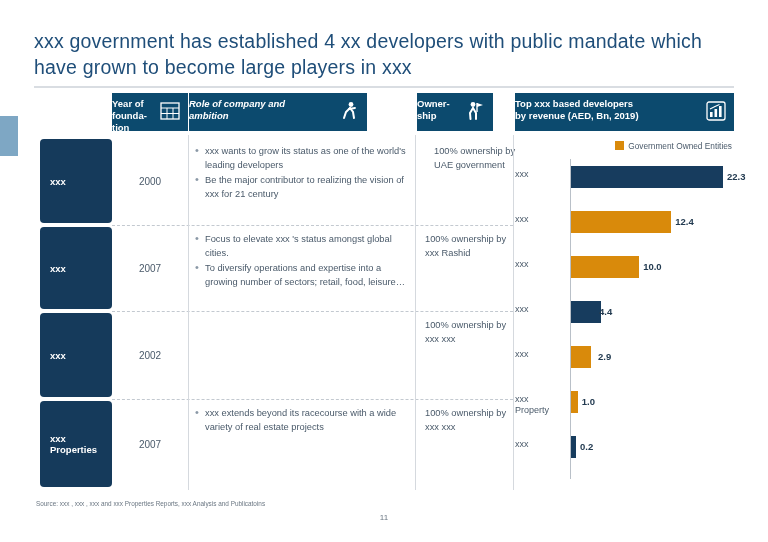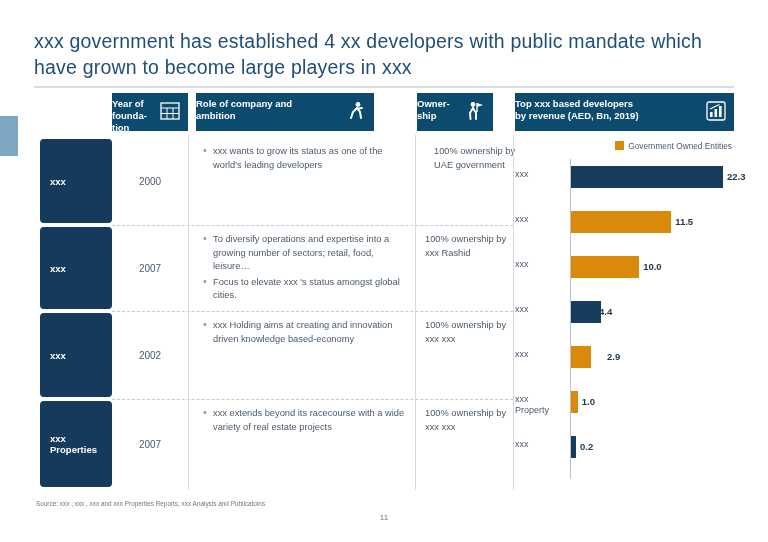--- a/index.html
+++ b/index.html
@@ -63,21 +63,21 @@
   .hdr .hdr-txt { display: block; max-width: calc(100% - 30px); }
   .hdr-icon {
     position: absolute;
     right: 7px;
     top: 7px;
     width: 22px;
     height: 22px;
   }
 
   #hdr-year  { left: 112px; width: 76px; }
-  #hdr-role  { left: 196px; width: 178px; }
+  #hdr-role  { left: 189px; width: 178px; font-style: italic; }
   #hdr-own   { left: 417px; width: 76px; }
   #hdr-top   { left: 515px; width: 219px; }
   .namebox {
     position: absolute;
     left: 40px;
     width: 72px;
     background: #153a5b;
     color: #ffffff;
     font-size: 9.5px;
     font-weight: bold;
@@ -96,21 +96,21 @@
     display: flex;
     align-items: center;
     justify-content: center;
     box-sizing: border-box;
   }
   .rolecell {
     position: absolute;
     left: 190px;
     width: 225px;
     box-sizing: border-box;
-    padding: 6px 8px 0 12px;
+    padding: 6px 8px 0 4px;
     color: #4a5a6a;
     font-size: 9.3px;
     line-height: 13.5px;
   }
   .owncell {
     position: absolute;
     left: 417px;
     width: 96px;
     box-sizing: border-box;
     padding: 6px 6px 0 8px;
@@ -278,39 +278,39 @@
     </svg>
   </span>
 </div>
 
 <div id="table-body">
     <div class="namebox" style="top: 139px; height: 84px;">xxx</div>
     <div class="yearcell" style="top: 139px; height: 84px;">2000</div>
     <div class="rolecell" style="top: 139px; height: 84px;">
       <ul class="bullets">
         <li>xxx  wants  to grow its status as one of the  world's leading developers</li>
+        <li>Be the major contributor  to realizing the vision of xxx  for 21 century</li>
       </ul>
     </div>
     <div class="owncell" style="top: 139px; height: 84px; margin-left: 9px;">100% ownership by UAE government</div>
     <div class="hdash" style="top: 225px;"></div>
     <div class="namebox" style="top: 227px; height: 82px;">xxx</div>
     <div class="yearcell" style="top: 227px; height: 82px;">2007</div>
     <div class="rolecell" style="top: 227px; height: 82px;">
       <ul class="bullets">
+        <li>Focus to elevate xxx  's status amongst global cities.</li>
         <li>To diversify operations and expertise into a growing number of sectors; retail, food, leisure…</li>
-        <li>Focus to elevate xxx  's status amongst global cities.</li>
       </ul>
     </div>
     <div class="owncell" style="top: 227px; height: 82px;">100% ownership by xxx  Rashid</div>
     <div class="hdash" style="top: 311px;"></div>
     <div class="namebox" style="top: 313px; height: 84px;">xxx</div>
     <div class="yearcell" style="top: 313px; height: 84px;">2002</div>
     <div class="rolecell" style="top: 313px; height: 84px;">
       <ul class="bullets">
-        <li>xxx  Holding aims at creating and innovation  driven knowledge based-economy</li>
       </ul>
     </div>
     <div class="owncell" style="top: 313px; height: 84px;">100% ownership by xxx  xxx</div>
     <div class="hdash" style="top: 399px;"></div>
     <div class="namebox" style="top: 401px; height: 86px;">xxx<br>Properties</div>
     <div class="yearcell" style="top: 401px; height: 86px;">2007</div>
     <div class="rolecell" style="top: 401px; height: 86px;">
       <ul class="bullets">
         <li>xxx  extends  beyond its racecourse with a wide variety of real estate projects</li>
       </ul>
@@ -325,30 +325,30 @@
   <div class="legend">
     <span class="legend-swatch"></span><span id="legend-label">Government Owned Entities</span>
   </div>
   <div class="chart-axis"></div>
   <div id="chart-bars">
       <div class="bar-label" style="top: 38px;">xxx</div>
       <div class="bar" style="top: 35px; width: 152px; background: rgb(23, 60, 94);"></div>
       <div class="bar-val" style="top: 35px; left: 212px;">22.3</div>
       <div class="bar-label" style="top: 83px;">xxx</div>
       <div class="bar" style="top: 80px; width: 100.197px; background: rgb(217, 138, 11);"></div>
-      <div class="bar-val" style="top: 80px; left: 160.197px;">11.5</div>
+      <div class="bar-val" style="top: 80px; left: 160.197px;">12.4</div>
       <div class="bar-label" style="top: 128px;">xxx</div>
       <div class="bar" style="top: 125px; width: 68.1614px; background: rgb(217, 138, 11);"></div>
       <div class="bar-val" style="top: 125px; left: 128.161px;">10.0</div>
       <div class="bar-label" style="top: 173px;">xxx</div>
       <div class="bar" style="top: 170px; width: 29.991px; background: rgb(23, 60, 94);"></div>
       <div class="bar-val" style="top: 170px; left: 84px;">4.4</div>
       <div class="bar-label" style="top: 218px;">xxx</div>
       <div class="bar" style="top: 215px; width: 19.7668px; background: rgb(217, 138, 11);"></div>
-      <div class="bar-val" style="top: 215px; left: 92px;">2.9</div>
+      <div class="bar-val" style="top: 215px; left: 83px;">2.9</div>
       <div class="bar-label" style="top: 263px;">xxx<br>Property</div>
       <div class="bar" style="top: 260px; width: 6.81614px; background: rgb(217, 138, 11);"></div>
       <div class="bar-val" style="top: 260px; left: 66.8161px;">1.0</div>
       <div class="bar-label" style="top: 308px;">xxx</div>
       <div class="bar" style="top: 305px; width: 5px; background: rgb(23, 60, 94);"></div>
       <div class="bar-val" style="top: 305px; left: 65px;">0.2</div>
     </div>
 </div>
 
 <div class="source">Source: xxx , xxx , xxx and xxx Properties Reports, xxx Analysis and Publicatoins</div>

